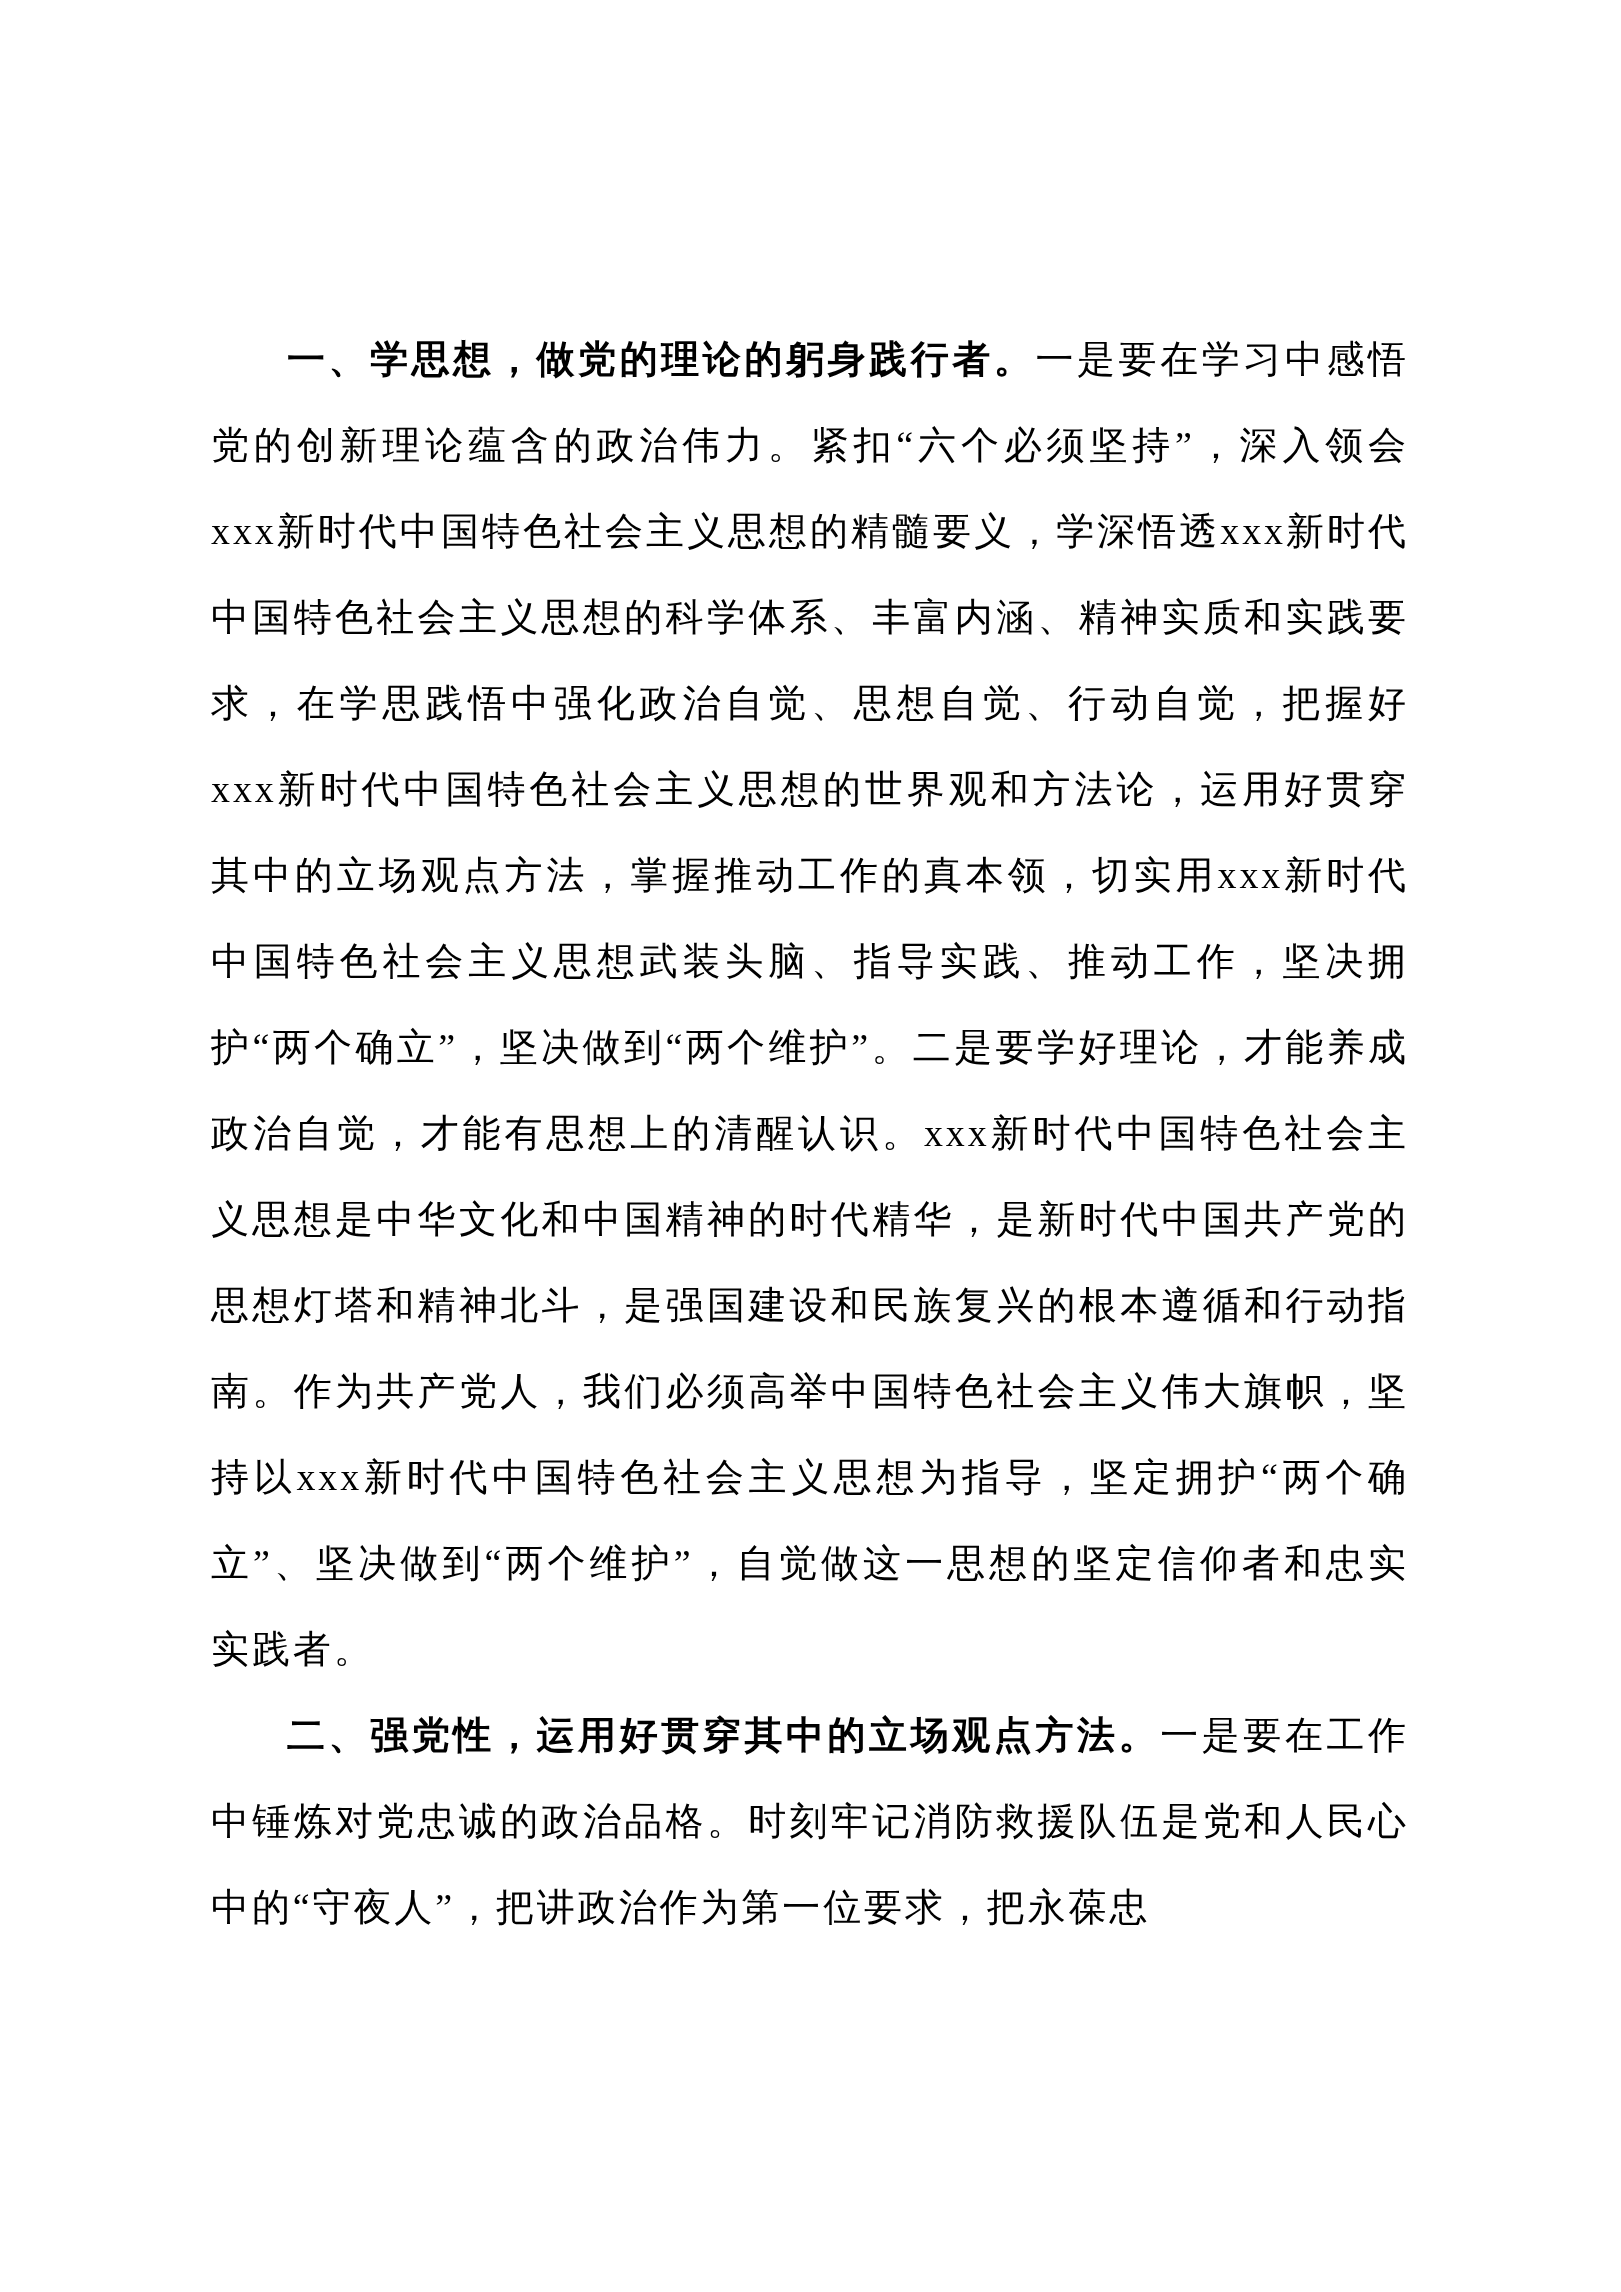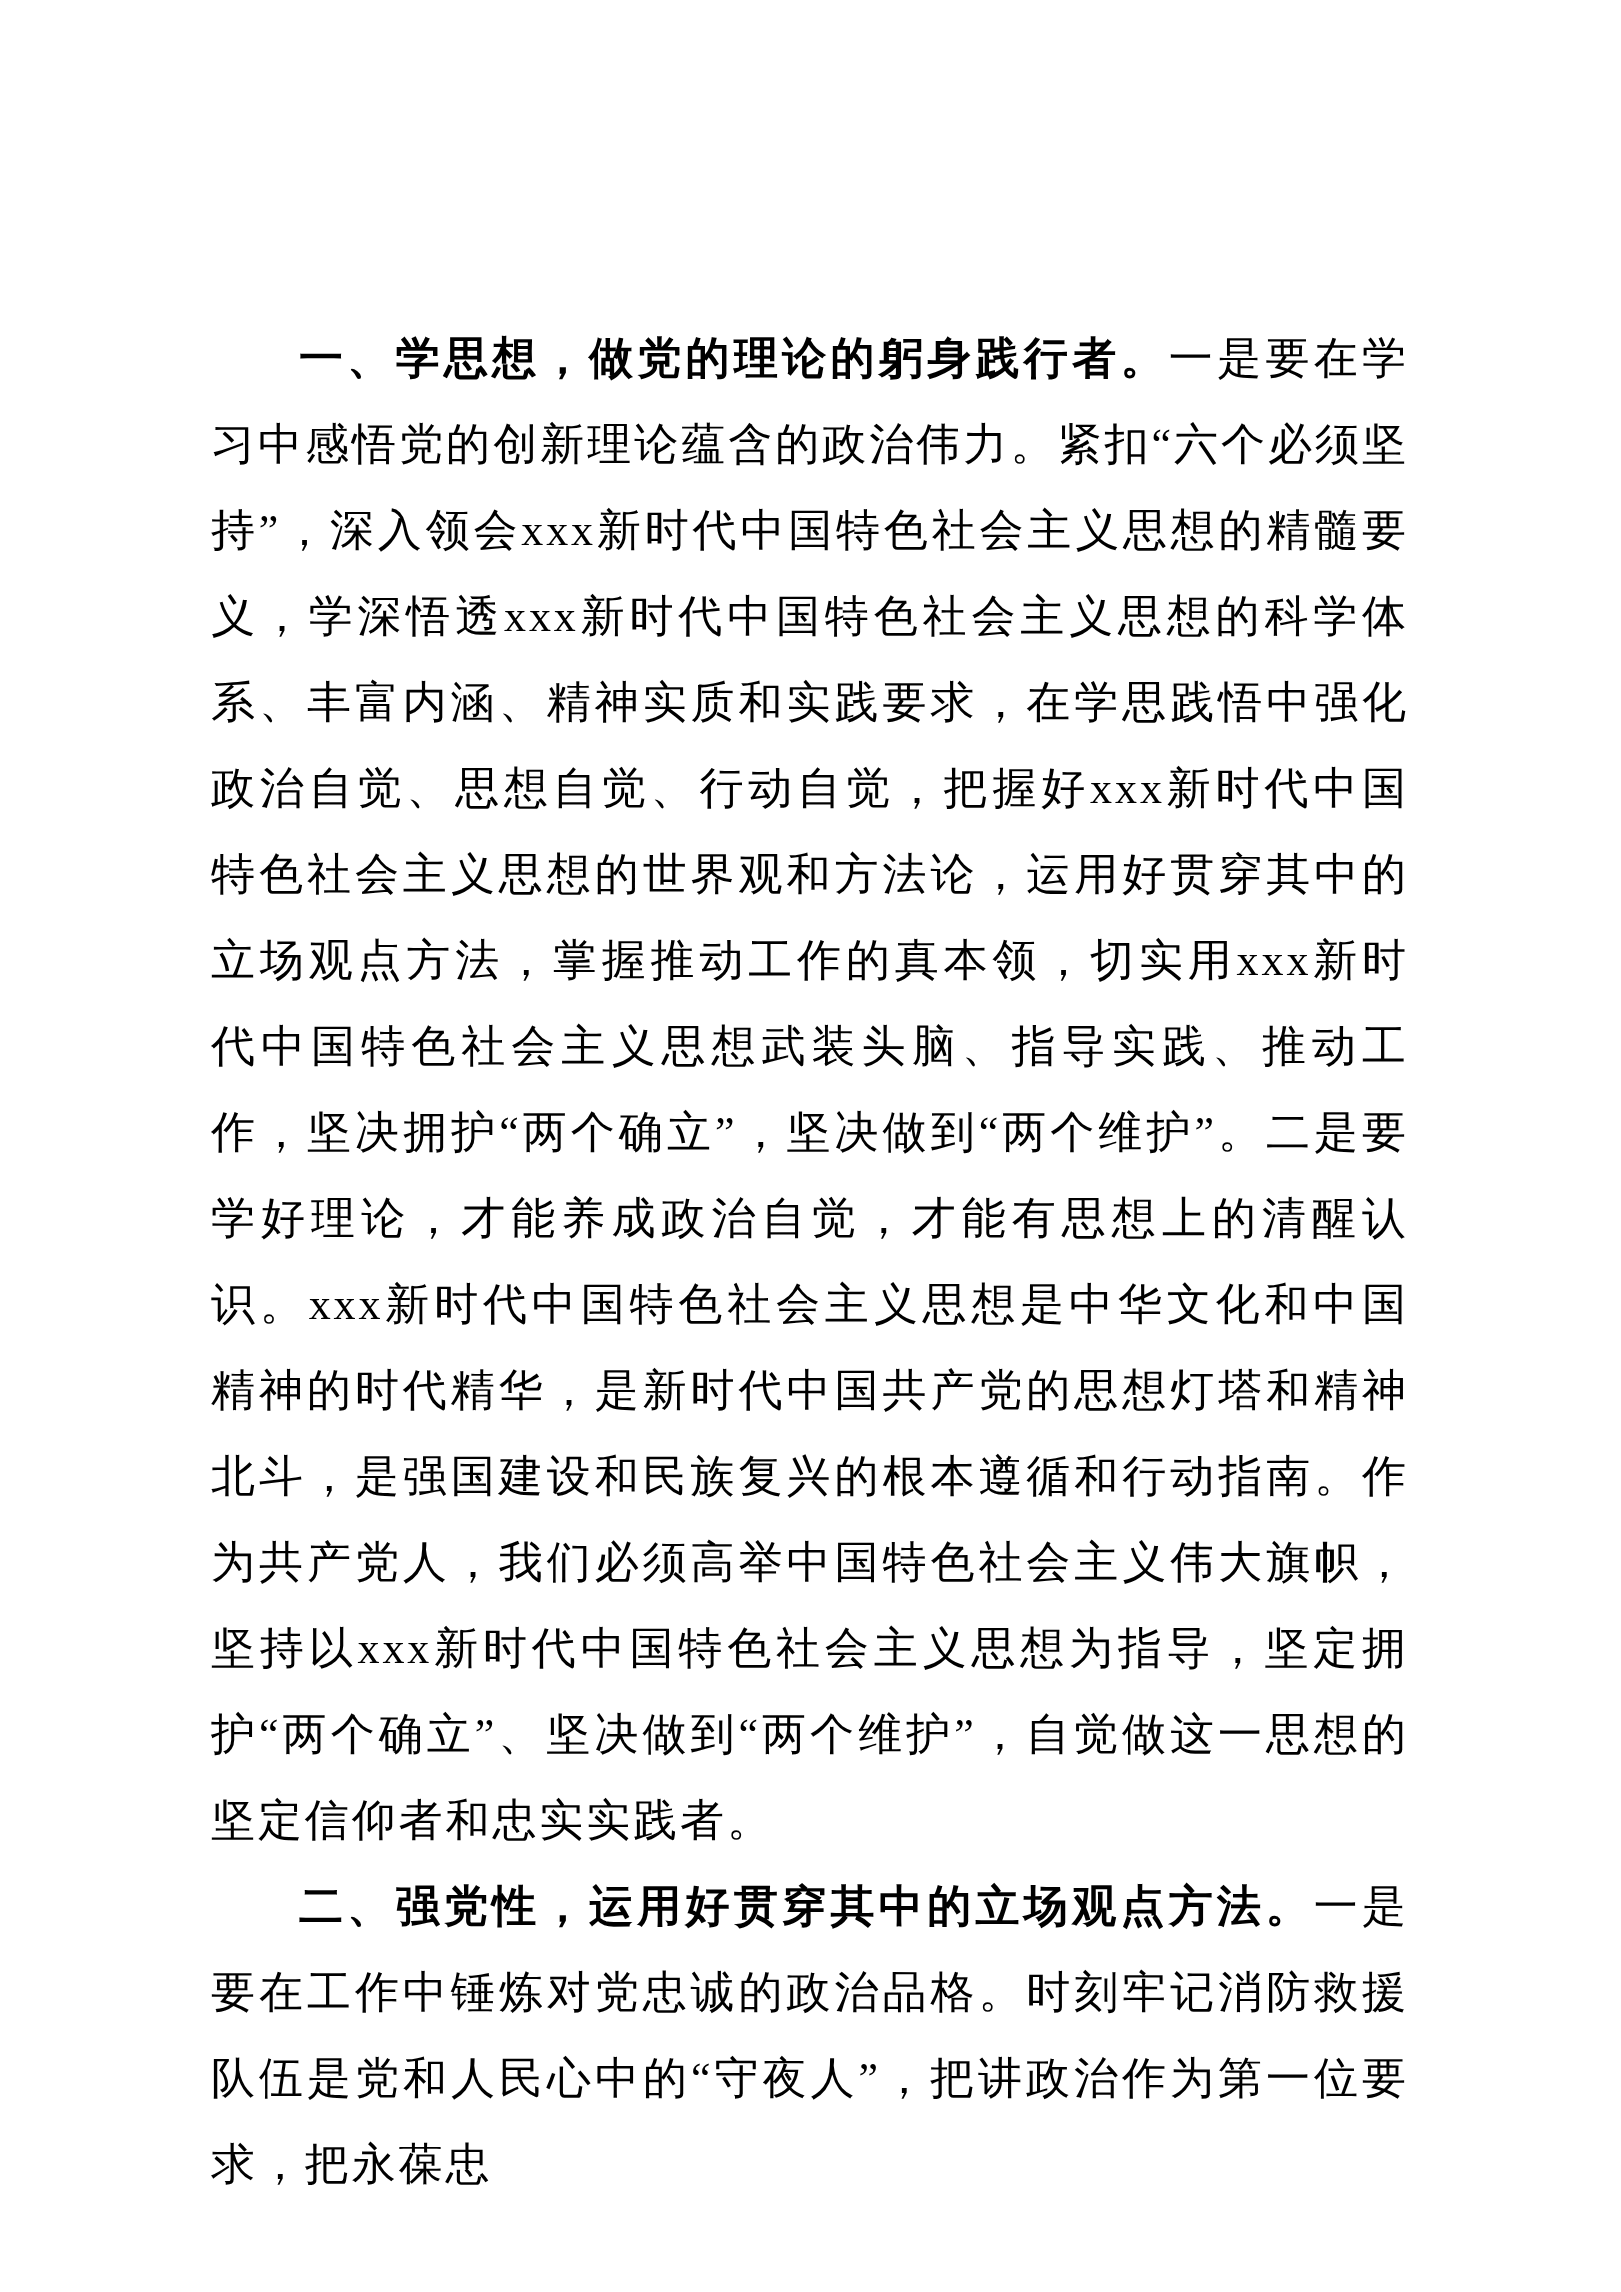--- a/index.html
+++ b/index.html
@@ -14,21 +14,21 @@
     background: #ffffff;
     overflow: hidden;
     font-family: "Liberation Serif", "DejaVu Serif", serif;
   }
   .doc-content {
     position: absolute;
     left: 211px;
     top: 316px;
     width: 1198px;
     color: #000000;
-    font-size: 44px;
+    font-size: 38px;
     line-height: 86px;
     letter-spacing: 2.9px;
     text-align: justify;
     text-justify: inter-ideograph;
   }
   .doc-paragraph {
     margin: 0;
     padding: 0;
     text-indent: 2em;
   }

